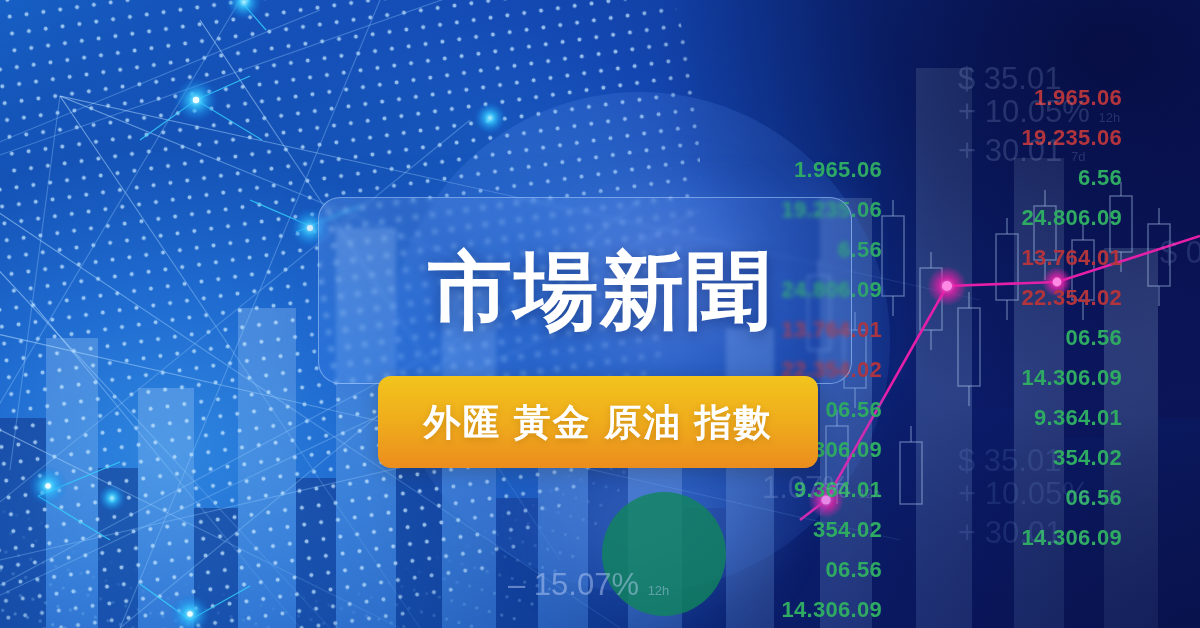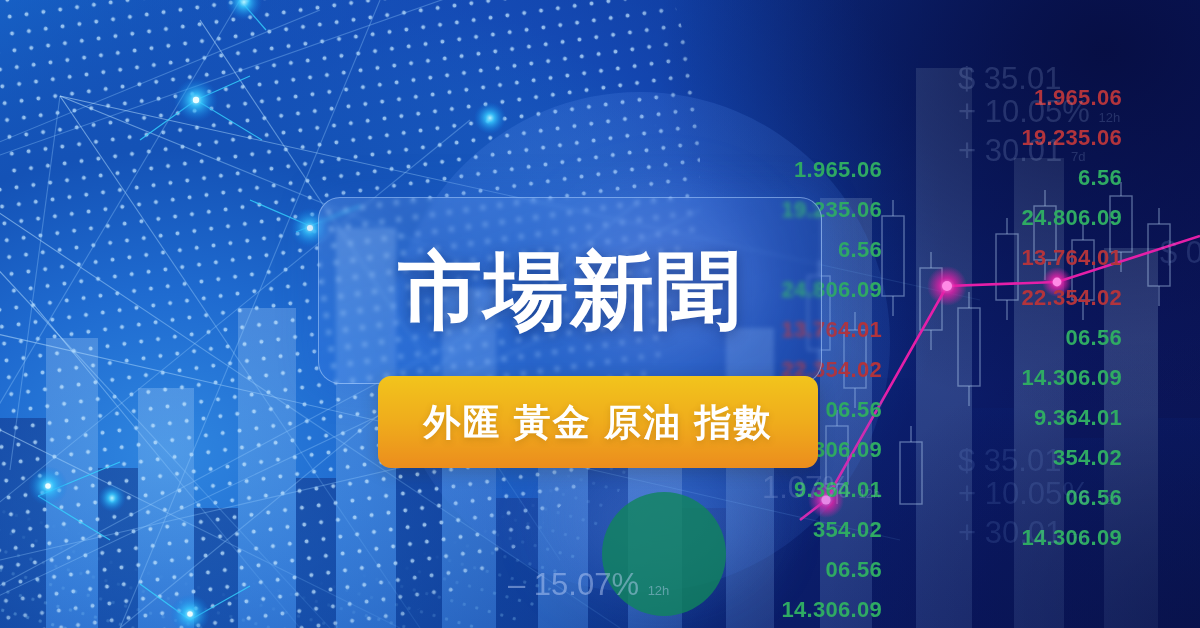--- a/index.html
+++ b/index.html
@@ -135,20 +135,21 @@
     width: 502px;
     height: 185px;
     border-radius: 22px;
     background: linear-gradient(160deg, rgba(120,170,250,0.30) 0%, rgba(70,130,240,0.22) 45%, rgba(50,110,225,0.18) 100%);
     border: 1px solid rgba(175,210,255,0.55);
     box-shadow: 0 0 38px rgba(40,100,210,0.35);
     backdrop-filter: blur(2px);
     display: flex;
     align-items: center;
     justify-content: center;
+    padding-left: 30px;
   }
   #title-text {
     color: #ffffff;
     font-size: 84px;
     font-weight: 700;
     letter-spacing: 2px;
     line-height: 1;
     text-shadow: 0 3px 14px rgba(6,24,80,0.45);
     white-space: nowrap;
   }

